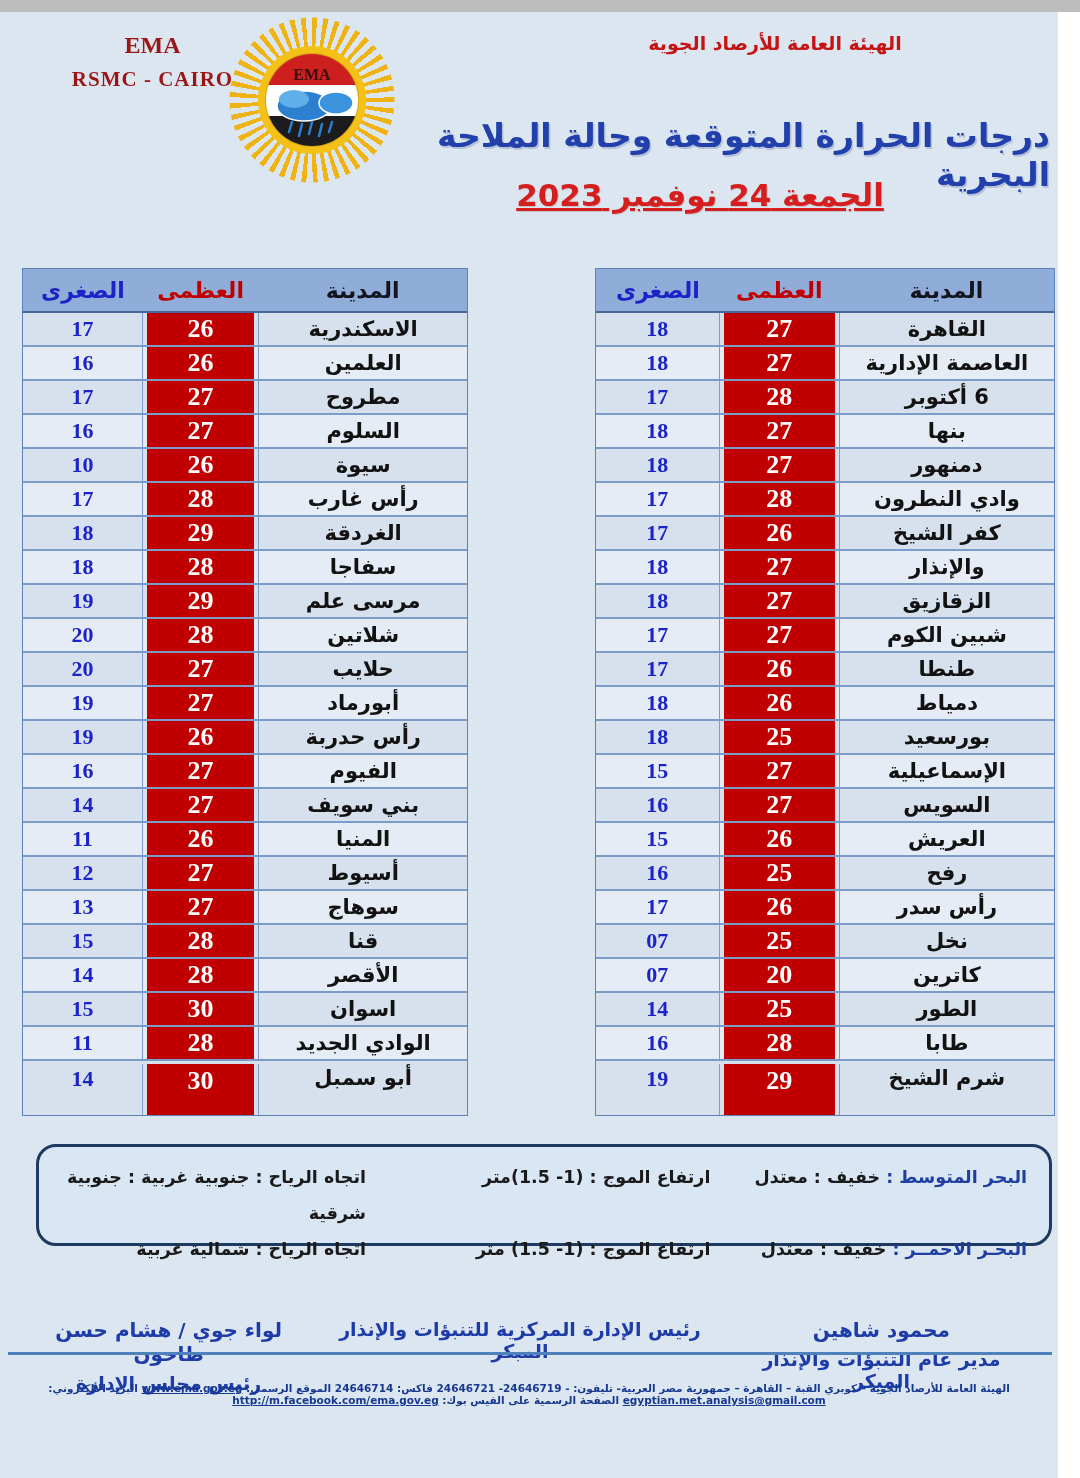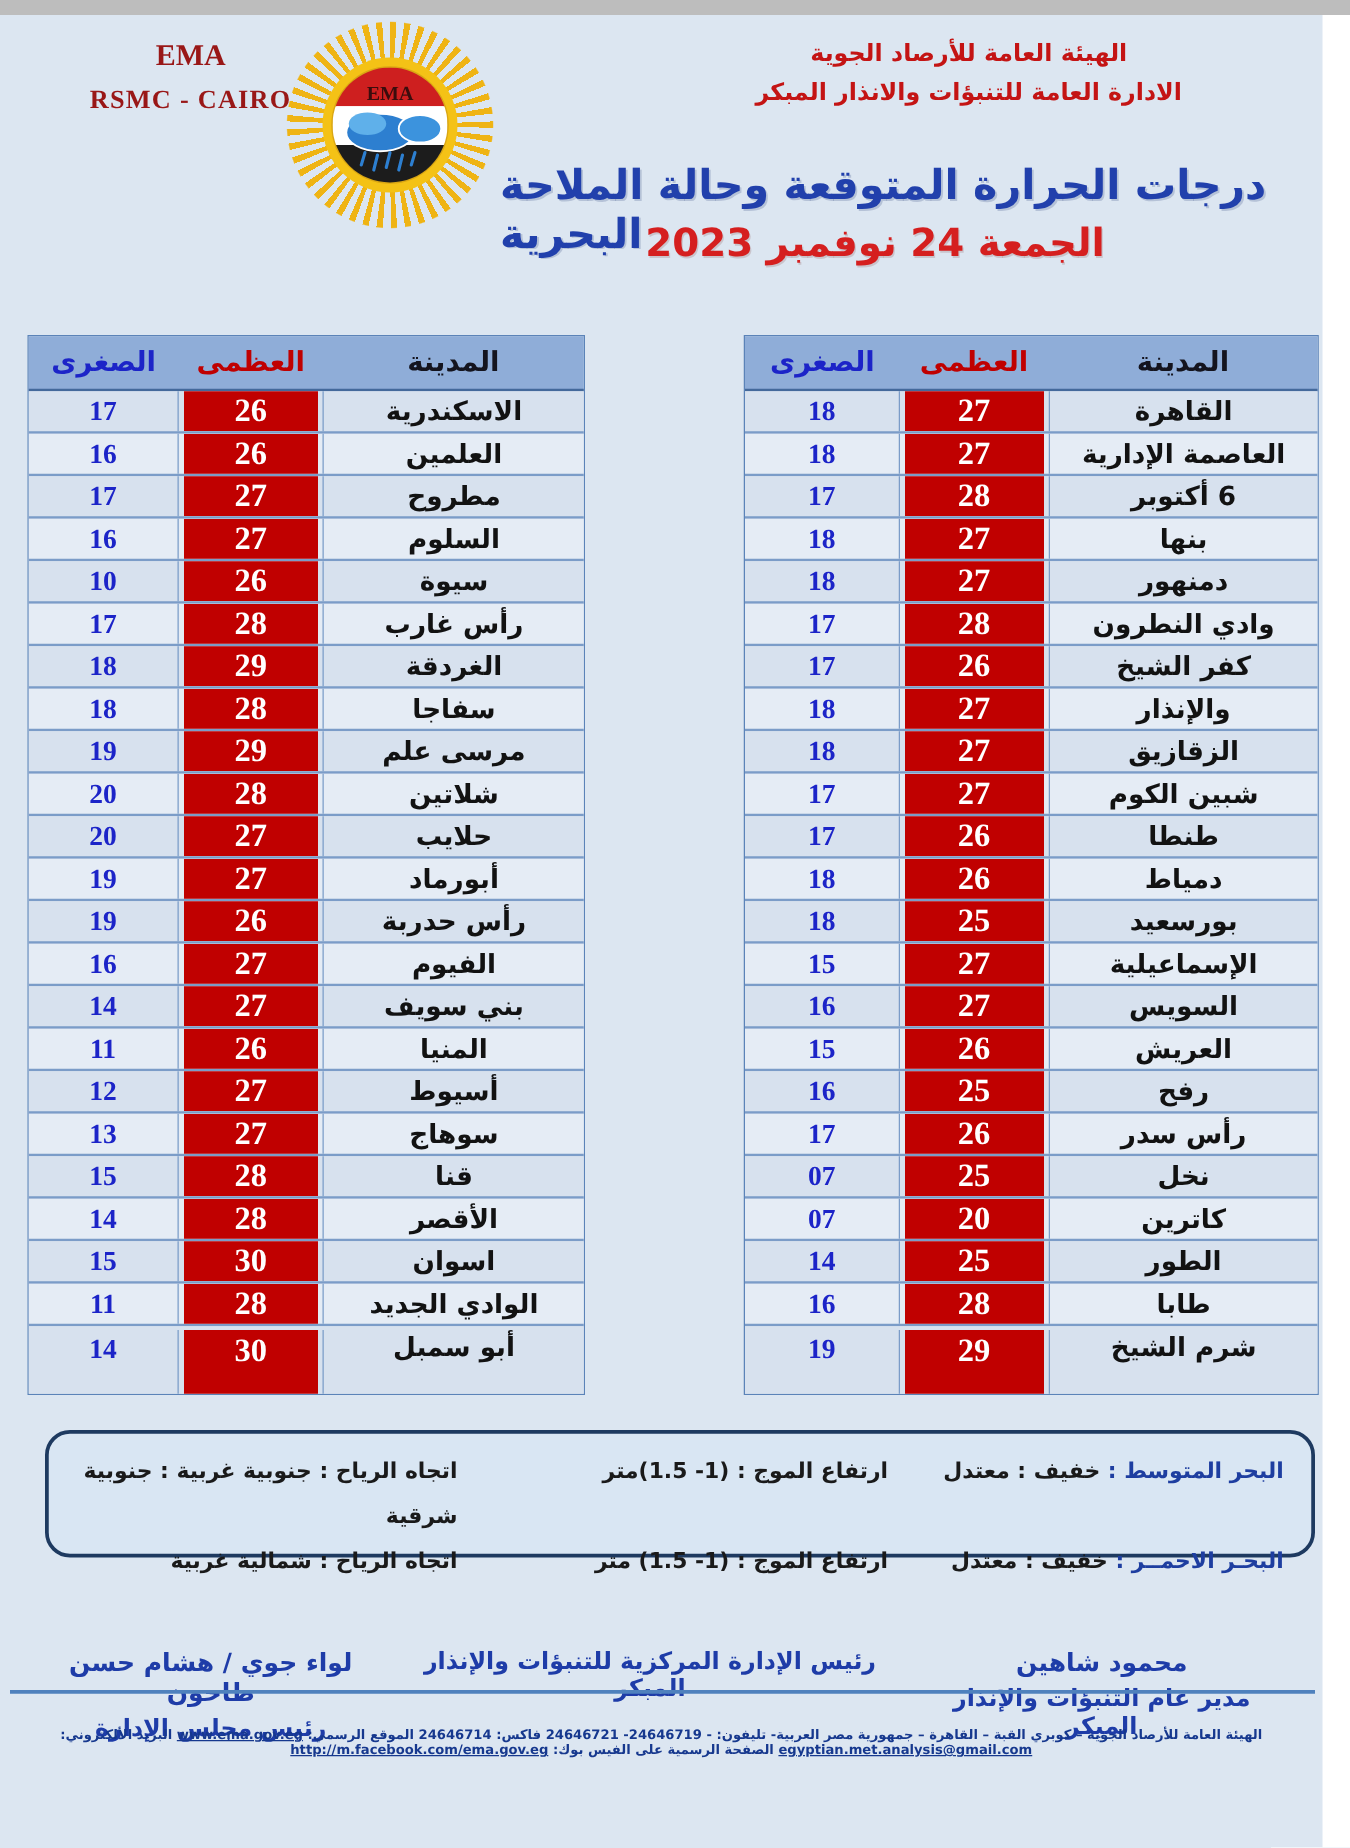--- a/index.html
+++ b/index.html
@@ -17,26 +17,26 @@
   .logo { position:absolute; left:226px; top:2px; width:172px; height:172px; }
   .sun-rays { position:absolute; inset:0; border-radius:50%;
      background:repeating-conic-gradient(#efb414 0deg 3.6deg, rgba(0,0,0,0) 3.6deg 8deg);
      -webkit-mask-image:radial-gradient(circle, rgba(0,0,0,0) 0 50px, #000 51px 82px, rgba(0,0,0,0) 83px);
      mask-image:radial-gradient(circle, rgba(0,0,0,0) 0 50px, #000 51px 82px, rgba(0,0,0,0) 83px); }
   .logo svg { position:absolute; inset:0; }
 
   .org-ar { position:absolute; left:565px; top:16px; width:420px; text-align:center;
             color:#c41414; font-weight:bold; font-size:19px; line-height:1.65; }
 
-  .title-main { position:absolute; left:400px; top:116px; width:650px; text-align:left;
+  .title-main { position:absolute; left:400px; top:104px; width:650px; text-align:right;
             color:#2140ac; font-weight:bold; font-size:33px;
             text-shadow:1.5px 1.5px 0 rgba(110,125,165,0.35); }
   .title-date { position:absolute; left:375px; top:165px; width:650px; text-align:center;
             color:#d51f1f; font-weight:bold; font-size:31px;
-            text-shadow:1px 1px 0 rgba(160,120,120,0.3); }
+            text-shadow:1px 1px 0 rgba(160,120,120,0.3);text-decoration:underline; }
 
   
   .wtable { position:absolute; top:256px; border:1.5px solid #5b83b8; background:#dce6f1; }
   .wtable.left  { left:22px;  width:446px; }
   .wtable.right { left:595px; width:460px; }
   .thead, .trow { display:grid; grid-template-columns:47% 26% 27%; direction:rtl; align-items:center; }
   .thead { height:44px; background:#8fadd8; border-bottom:2px solid #44699b; font-weight:bold; font-size:22px; }
   .th { text-align:center; }
   .th-city { color:#14141e; }
   .th-max  { color:#c00000; }
@@ -111,21 +111,20 @@
             <line x1="86" y1="108" x2="83" y2="120"></line>
             <line x1="96" y1="110" x2="93" y2="122"></line>
             <line x1="106" y1="108" x2="103" y2="118"></line>
           </g>
         </g>
       </svg>
     </div>
 
     <div class="org-ar">
       <div>الهيئة العامة للأرصاد الجوية</div>
-      <div>الادارة العامة للتنبؤات والانذار المبكر</div>
     </div>
 
     <div class="title-main">درجات الحرارة المتوقعة وحالة الملاحة البحرية</div>
     <div class="title-date">الجمعة 24 نوفمبر 2023</div>
 
     <div class="wtable left">
       <div class="thead">
         <div class="th th-city">المدينة</div>
         <div class="th th-max">العظمى</div>
         <div class="th th-min">الصغرى</div>

